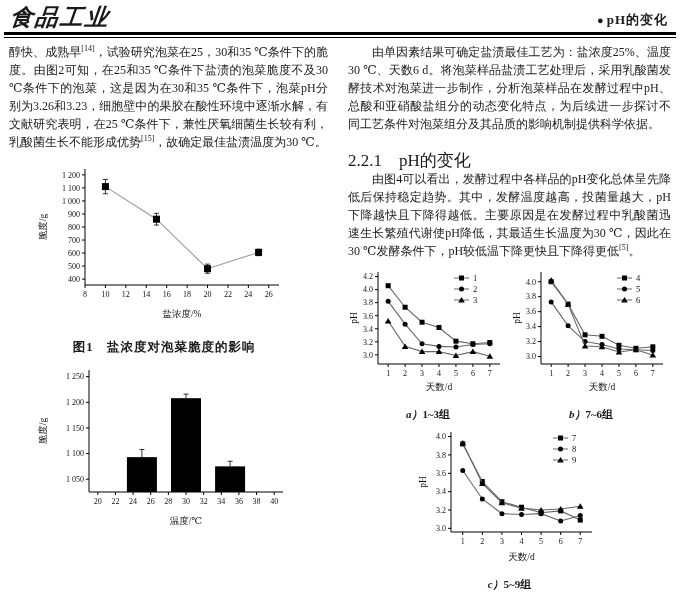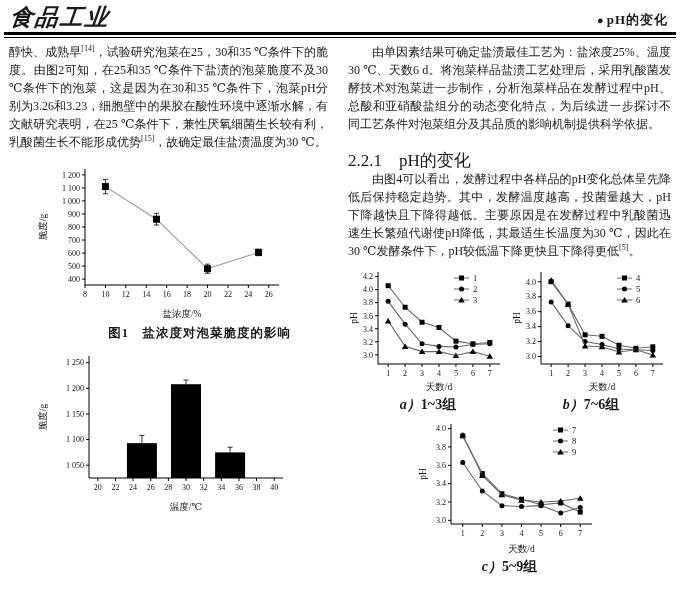--- a/index.html
+++ b/index.html
@@ -13,22 +13,22 @@
   .logo { font-size:23px; font-weight:bold; font-style:italic; transform:skewX(-6deg); letter-spacing:2px; line-height:1; }
   .tag { font-size:13px; font-weight:bold; letter-spacing:1px; }
   .tag .dot { font-size:11px; margin-right:2px; }
   .rules { margin:2px 4px 0 4px; border-top:3px solid #000; border-bottom:1px solid #000; height:6px; }
   .cols { display:flex; gap:20px; padding:5px 9px 0 9px; }
   .col { width:323px; }
   p.rich, p.plain { font-size:12px; line-height:18px; text-align:justify; text-indent:2em; }
   sup { font-size:8px; line-height:0; vertical-align:super; }
   .h3 { font-size:17px; line-height:19px; margin-top:18px; }
   figure { margin:0; }
-  .figcap { font-size:12.5px; font-weight:bold; text-align:right; margin-top:2px; letter-spacing:1px; }
-  .subcap { font-size:14px; font-weight:bold; text-align:center; margin-top:0px; }
+  .figcap { font-size:12.5px; font-weight:bold; text-align:center; margin-top:16px; letter-spacing:1px; }
+  .subcap { font-size:11px; font-weight:bold; text-align:center; margin-top:11px; }
   .subcap::first-letter { font-style:italic; }
   .fig-main { margin-top:8px; margin-left:28px; width:254px; }
   .fig-main2 { margin-top:6px; margin-left:28px; width:254px; }
   .chart-row { display:flex; gap:3px; margin-top:4px; justify-content:center; }
   .fig-c { width:185px; margin:2px auto 0 auto; }
   svg text { font-family:"Liberation Serif","DejaVu Serif",serif; fill:#111; }
 </style>
 </head>
 <body>
 

